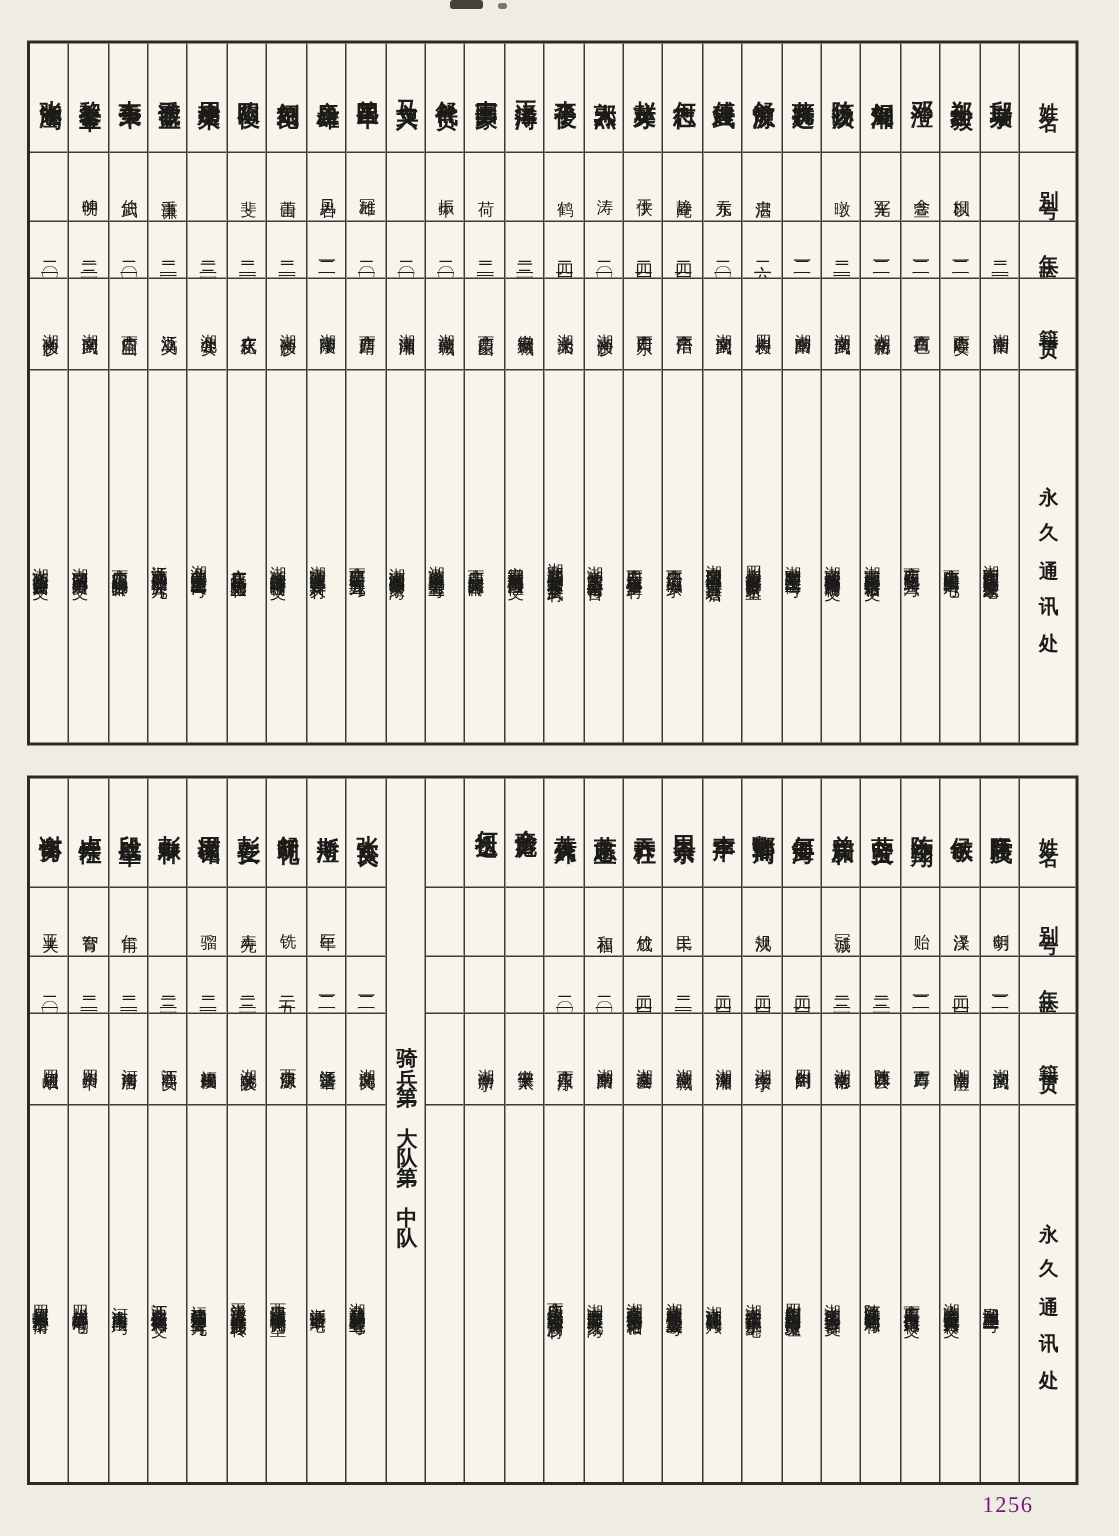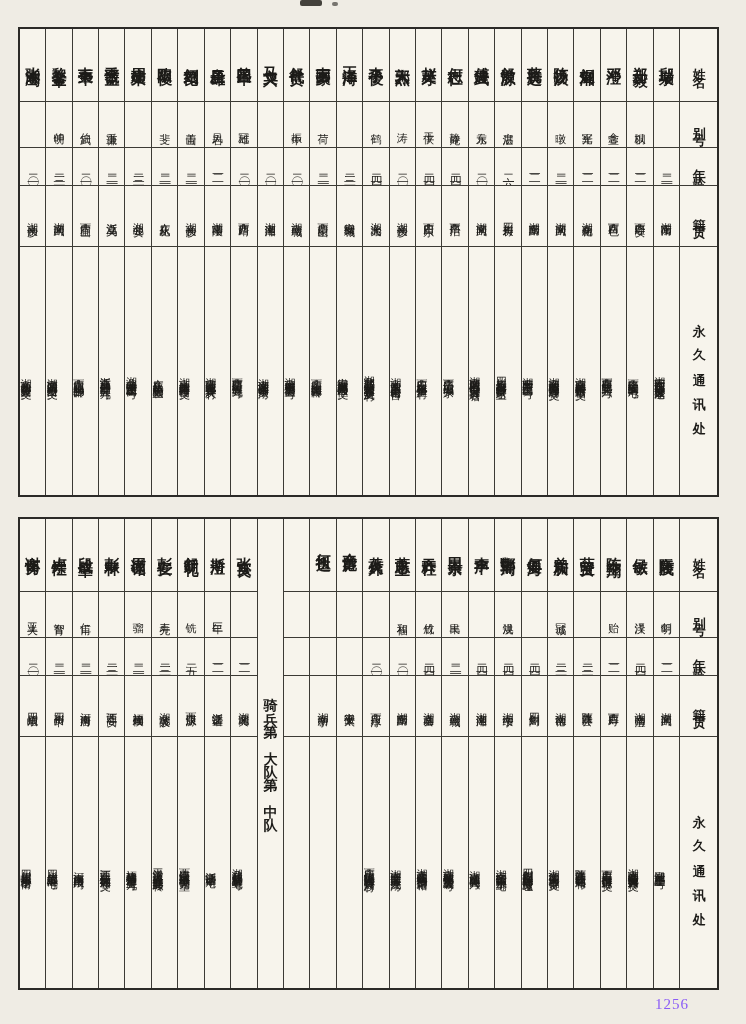--- a/index.html
+++ b/index.html
@@ -79,21 +79,21 @@
     font-weight:bold;
     letter-spacing:0.95em;
   }
 
   .page-number {
     position:absolute;
     top:996px;
     left:655px;
     font-size:15px;
     letter-spacing:1px;
-    color:#8b5cf6;
+    color:#701a75;
   }
 
   .artifact { position:absolute; background:#26241f; border-radius:2px; }
   #artifact-top { left:300px; top:0; width:22px; height:6px; opacity:.85; }
   #artifact-top2 { left:332px; top:2px; width:6px; height:4px; opacity:.6; }
 </style>
 </head>
 <body>
 
 <div class="artifact" id="artifact-top"></div>

